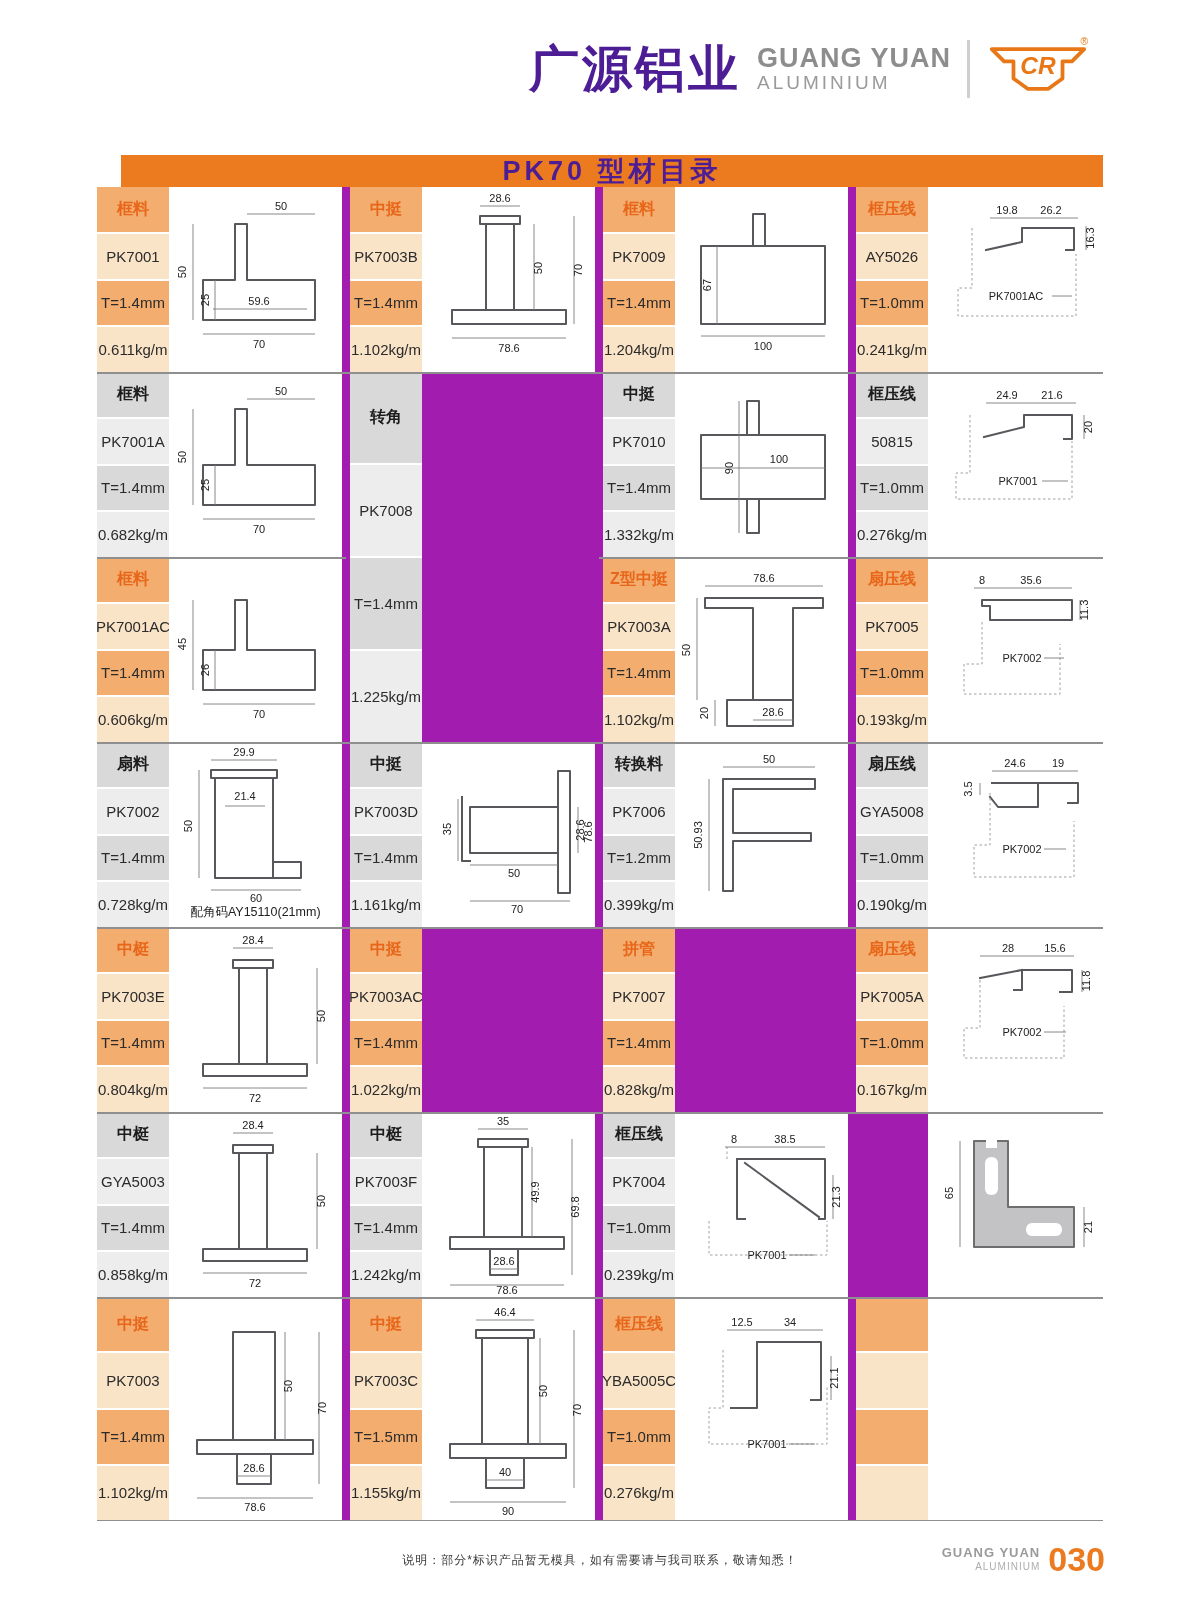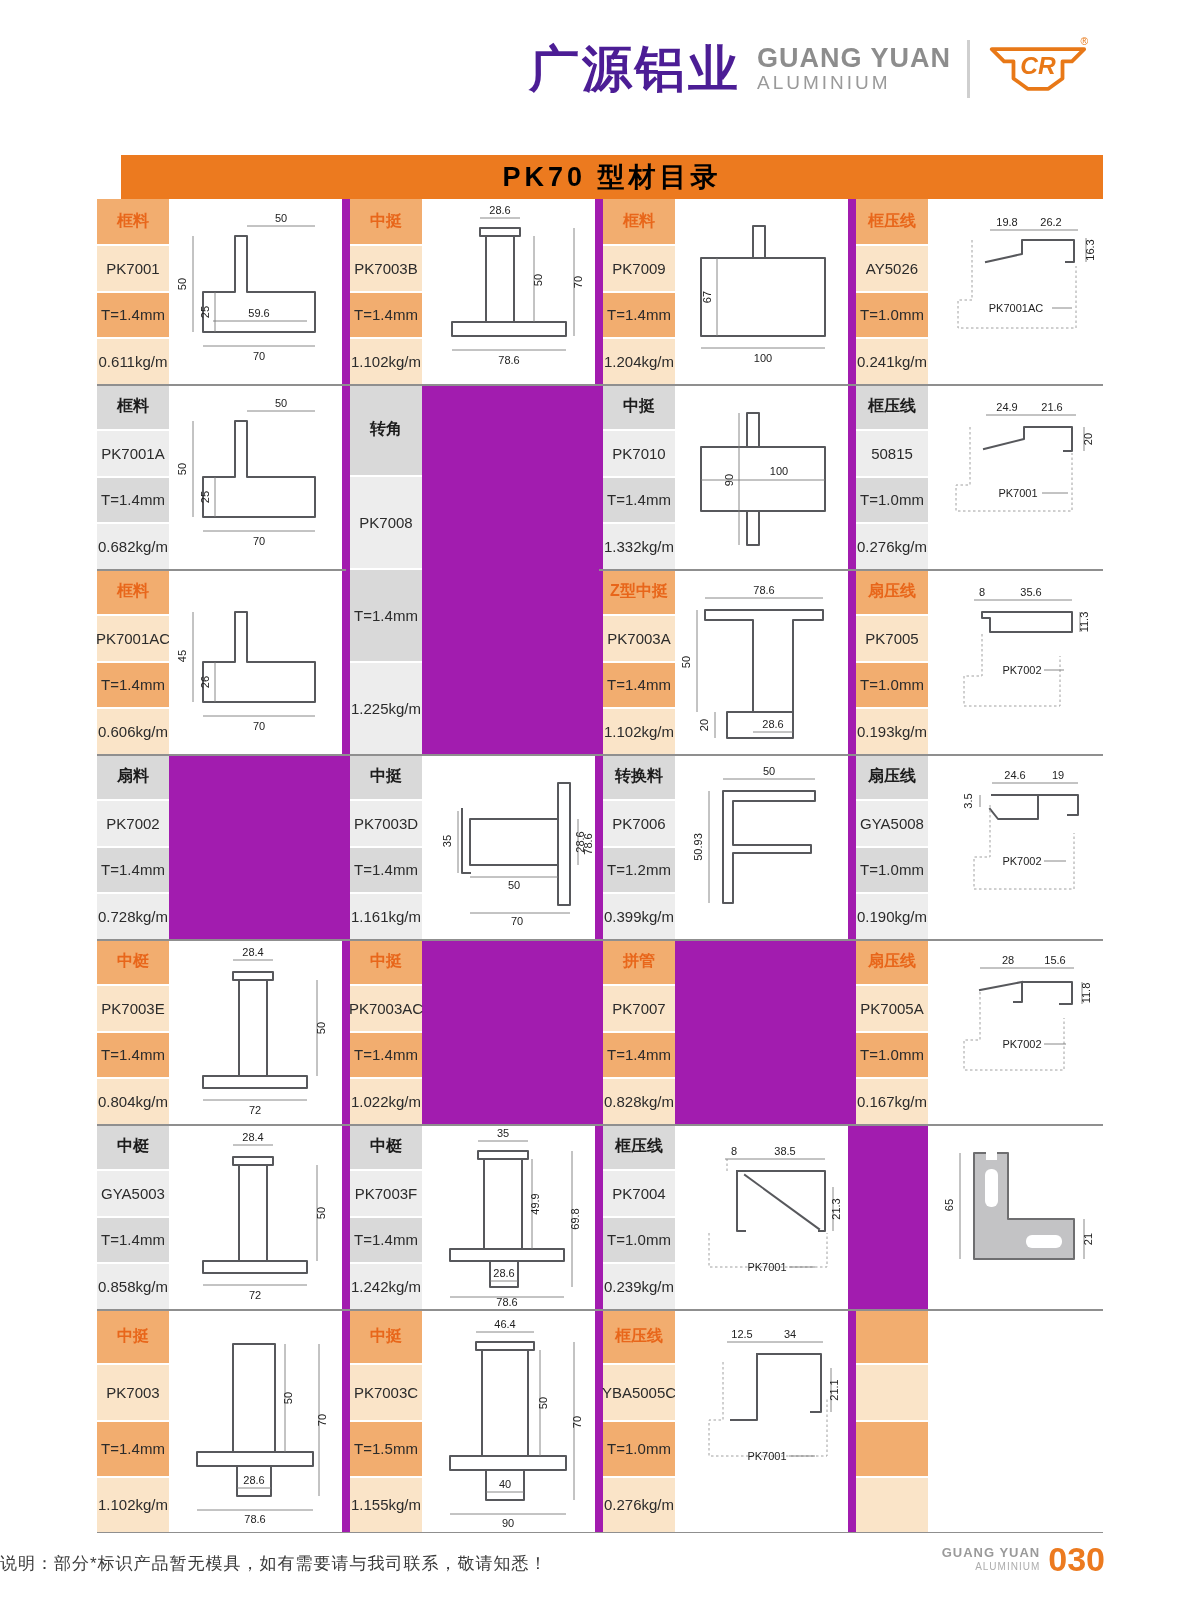--- a/index.html
+++ b/index.html
@@ -10,22 +10,22 @@
   .brand{position:absolute;top:36px;right:110px;display:flex;align-items:center;gap:16px;}
   .brand-cn{font-size:50px;font-weight:900;color:#4c1d95;letter-spacing:3px;line-height:1;}
   .brand-en{display:flex;flex-direction:column;justify-content:center;line-height:1.1;}
   .brand-en .en1{font-size:27px;font-weight:bold;color:#8d8d8d;letter-spacing:1px;}
   .brand-en .en2{font-size:19px;color:#9a9a9a;letter-spacing:3px;}
   .brand-div{width:3px;height:58px;background:#cfcfcf;}
   .crlogo{width:104px;height:66px;}
 
   
   .catalog{position:absolute;left:97px;top:155px;width:1006px;}
-  .titlebar{height:44px;background:#EC7A1F;display:flex;align-items:center;justify-content:center;
-            color:#000000;font-size:27px;font-weight:bold;letter-spacing:4px;margin-left:24px;}
+  .titlebar{height:32px;background:#EC7A1F;display:flex;align-items:center;justify-content:center;
+            color:#4c1d95;font-size:27px;font-weight:bold;letter-spacing:4px;margin-left:24px;}
   .grid{position:relative;display:grid;
         grid-template-columns:72px 173px 8px 72px 173px 8px 72px 173px 8px 72px 175px;
         grid-template-rows:185px 185px 185px 185px 185px 185px 223px;
         background:#a21caf;border-bottom:1.5px solid #8f8f8f;}
   .hline{position:absolute;height:1.5px;background:#8f8f8f;left:0;right:0;pointer-events:none;z-index:5;}
 
   .lc{display:flex;flex-direction:column;row-gap:2px;background:#fff;text-align:center;}
   .lc>div{flex:1;display:flex;align-items:center;justify-content:center;font-size:15px;color:#2b2b2b;}
   .lc .cat{font-size:16px;font-weight:bold;}
   .orange .cat{background:#F2AD6F;color:#E8661A;}
@@ -40,21 +40,21 @@
   .dc{background:#fff;position:relative;}
   .dc svg{width:100%;height:100%;display:block;}
   .p{fill:none;stroke:#57585c;stroke-width:2;stroke-linejoin:round;stroke-linecap:square;}
   .d{stroke:#7a7a7a;stroke-width:0.9;}
   .t{font-family:"Liberation Sans",sans-serif;font-size:11px;fill:#222;}
   .dash{fill:none;stroke:#a0a0a0;stroke-width:1;stroke-dasharray:2.5 2.5;}
   .fillp{fill:#c3c3c5;stroke:#6e6e70;stroke-width:2;stroke-linejoin:round;}
   .dnote{position:absolute;left:0;right:0;bottom:6px;text-align:center;font-size:12.5px;color:#222;}
 
   
-  .foot-note{position:absolute;left:0;width:1200px;top:1552px;text-align:left;font-size:17px;color:#3a3a3a;letter-spacing:1px;}
+  .foot-note{position:absolute;left:0;width:1200px;top:1552px;text-align:center;font-size:12px;color:#3a3a3a;letter-spacing:1px;}
   .pagebrand{position:absolute;right:95px;top:1542px;display:flex;align-items:center;gap:8px;}
   .pb-text{text-align:right;line-height:1.1;}
   .pb-text .en1{font-size:13px;font-weight:bold;color:#9a9a9a;letter-spacing:1px;}
   .pb-text .en2{font-size:10px;color:#adadad;letter-spacing:1px;}
   .pageno{font-size:34px;font-weight:bold;color:#EC7A1F;line-height:1;}
 </style>
 </head>
 <body>
 
 <div class="page">
@@ -286,20 +286,36 @@
           <text class="t" x="94" y="104" text-anchor="middle">PK7002</text>
             <line class="d" x1="116" y1="100" x2="136" y2="100"></line>
         </svg>
       </div>
 
       <div class="lc gray" style="grid-column:1;grid-row:4">
         <div class="cat">扇料</div>
         <div class="code">PK7002</div>
         <div class="thick">T=1.4mm</div>
         <div class="weight">0.728kg/m</div>
+      </div>
+      <div class="dc" style="grid-column:2;grid-row:4">
+        <svg viewBox="0 0 173 160" style="height:160px">
+          <rect class="p" x="46" y="36" width="58" height="100"></rect>
+          <rect class="p" x="42" y="28" width="66" height="8"></rect>
+          <path class="p" d="M104 120 h28 v16 h-28"></path>
+          <line class="d" x1="42" y1="18" x2="108" y2="18"></line>
+            <text class="t" x="75" y="14" text-anchor="middle">29.9</text>
+          <line class="d" x1="56" y1="64" x2="96" y2="64"></line>
+            <text class="t" x="76" y="58" text-anchor="middle">21.4</text>
+          <line class="d" x1="30" y1="28" x2="30" y2="136"></line>
+            <text class="t" transform="rotate(-90 23 84)" x="23" y="84" text-anchor="middle">50</text>
+          <line class="d" x1="42" y1="148" x2="132" y2="148"></line>
+            <text class="t" x="87" y="160" text-anchor="middle">60</text>
+        </svg>
+        <div class="dnote">配角码AY15110(21mm)</div>
       </div>
 
       <div class="lc gray" style="grid-column:4;grid-row:4">
         <div class="cat">中挺</div>
         <div class="code">PK7003D</div>
         <div class="thick">T=1.4mm</div>
         <div class="weight">1.161kg/m</div>
       </div>
       <div class="dc" style="grid-column:5;grid-row:4">
         <svg viewBox="0 0 173 183">

